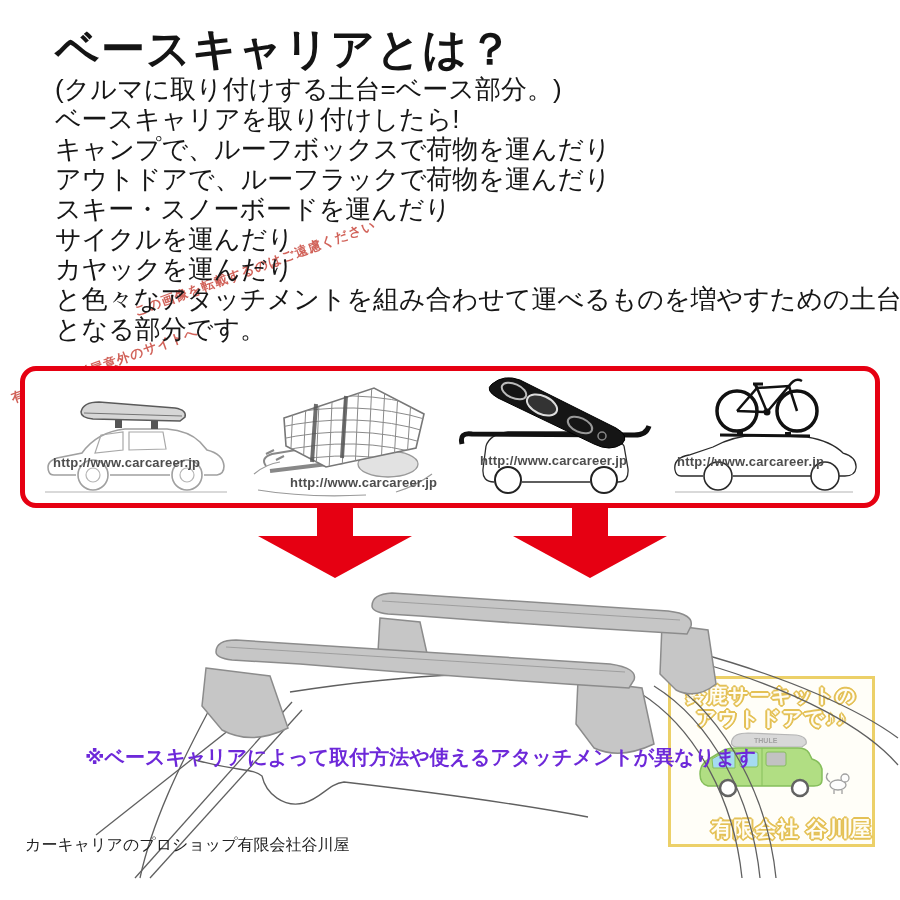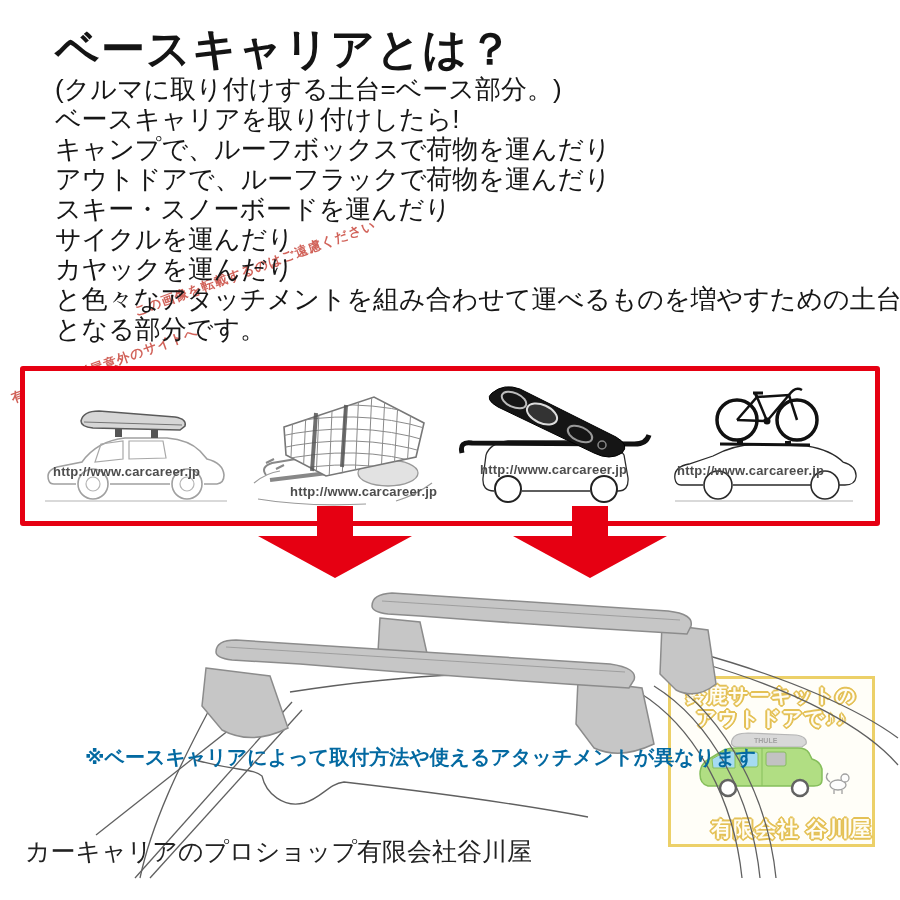--- a/index.html
+++ b/index.html
@@ -9,44 +9,44 @@
   .title{position:absolute;left:55px;top:20px;margin:0;font-size:44px;font-weight:700;
          color:#141414;letter-spacing:1px;z-index:2;font-family:Liberation Serif, serif;}
   .intro{position:absolute;left:55px;top:74px;z-index:2;}
   .intro-line{font-size:26px;line-height:30px;color:#161616;white-space:nowrap;}
 
   .wm{position:absolute;color:rgba(201,70,60,0.85);font-size:13px;font-weight:700;
       white-space:nowrap;transform-origin:left center;z-index:1;letter-spacing:1px;}
   .wm-upper{left:135px;top:303px;transform:rotate(-20deg);}
   .wm-lower{left:12px;top:390px;transform:rotate(-20deg);}
 
-  .examples-box{position:absolute;left:20px;top:366px;width:860px;height:160px;
-      box-sizing:border-box;border:5px solid #e60012;border-radius:3px;background:#fff;
+  .examples-box{position:absolute;left:20px;top:366px;width:860px;height:142px;
+      box-sizing:border-box;border:5px solid #e60012;border-radius:16px;background:#fff;
       display:flex;justify-content:space-evenly;align-items:center;z-index:2;}
   .examples-box svg{display:block;}
   .url-wm{font-size:13px;font-weight:700;fill:#4d4d4d;letter-spacing:0.2px;}
 
   .arrows{position:absolute;left:0;top:506px;z-index:3;}
 
   .stamp{position:absolute;left:668px;top:676px;width:207px;height:171px;box-sizing:border-box;
       border:3px solid rgba(233,201,82,0.95);background:rgba(255,252,235,0.35);
       text-align:center;z-index:1;opacity:0.92;}
   .stamp-text{font-weight:800;color:#fffdf2;letter-spacing:1px;line-height:1.15;
       text-shadow:-2px 0 #e2bc48,2px 0 #e2bc48,0 -2px #e2bc48,0 2px #e2bc48,
                   -1px -1px #e2bc48,1px 1px #e2bc48,1px -1px #e2bc48,-1px 1px #e2bc48;}
   .stamp-line1{font-size:20px;margin-top:5px;}
   .stamp-line2{font-size:20px;}
   .stamp-company{position:absolute;bottom:3px;width:100%;font-size:21px;text-align:right;}
   .stamp svg{display:block;margin:-2px auto 0;}
 
   .base-illus{position:absolute;left:0;top:560px;z-index:2;pointer-events:none;}
 
-  .note{position:absolute;left:85px;top:744px;font-size:20px;font-weight:700;color:#0369a1;
+  .note{position:absolute;left:85px;top:744px;font-size:20px;font-weight:700;color:#6d28d9;
         white-space:nowrap;z-index:4;}
-  .footer{position:absolute;left:25px;top:835px;font-size:25px;color:#222;white-space:nowrap;z-index:4;}
+  .footer{position:absolute;left:25px;top:835px;font-size:16px;color:#222;white-space:nowrap;z-index:4;}
 </style>
 </head>
 <body>
 
 <div class="page">
 
   <h1 class="title">ベースキャリアとは？</h1>
 
   <div class="intro">
     <div class="intro-line">(クルマに取り付けする土台=ベース部分。)</div>

